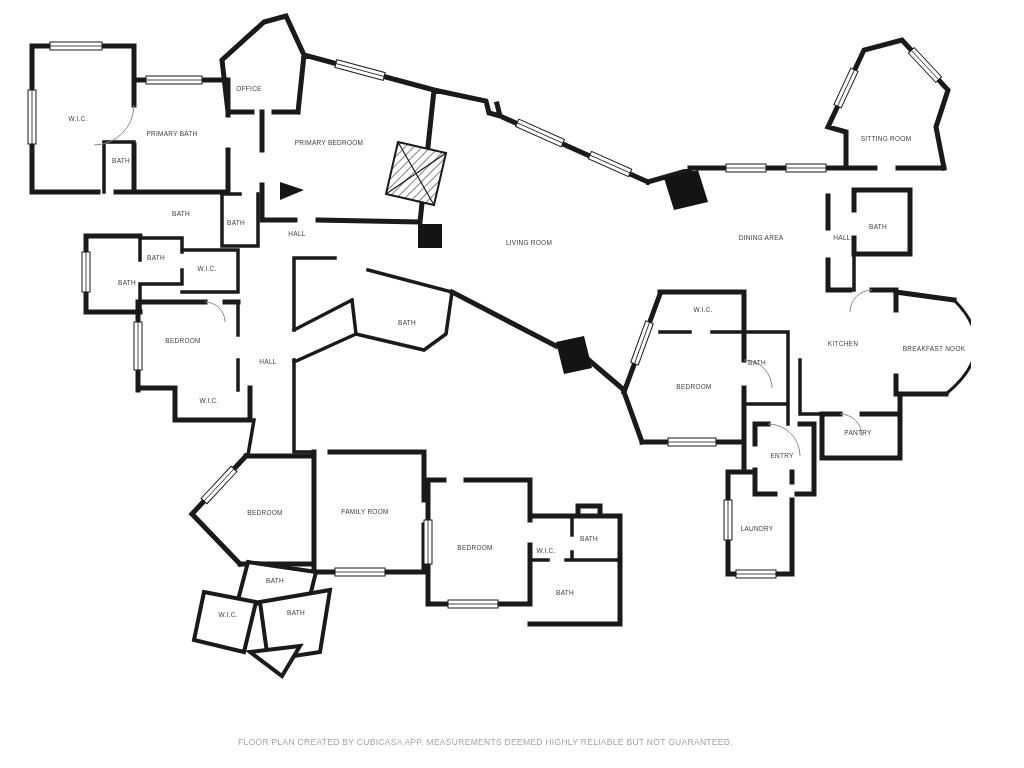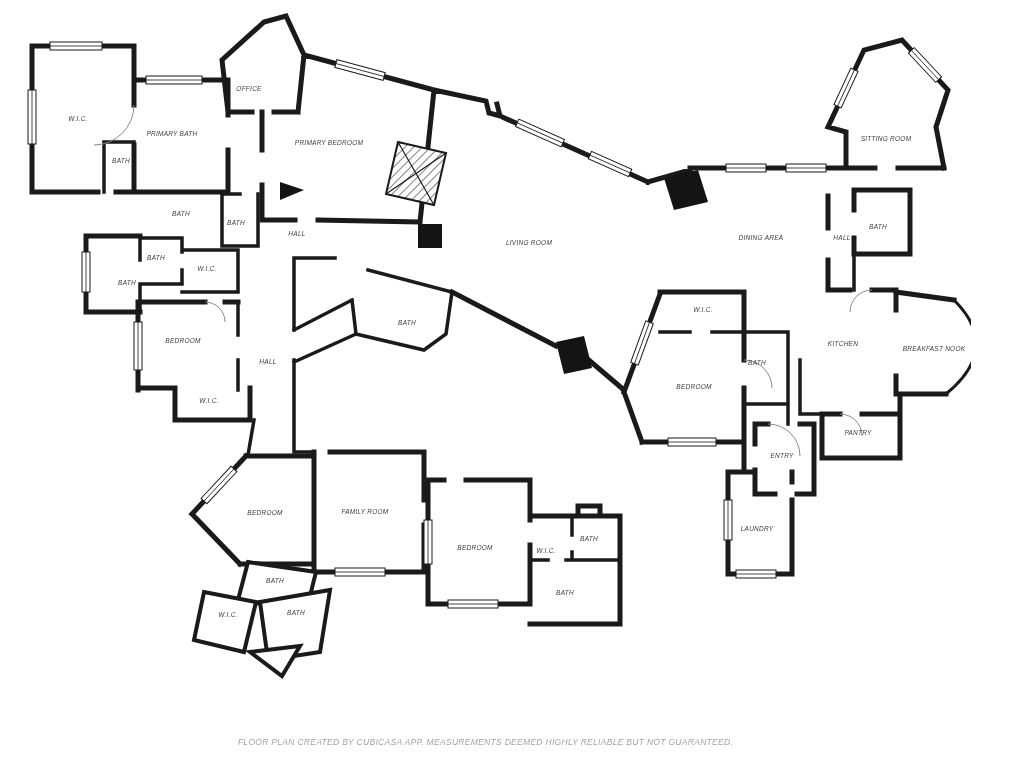--- a/index.html
+++ b/index.html
@@ -1,17 +1,17 @@
 <!DOCTYPE html>
 <html><head>
 <meta charset="utf-8">
 <style>
   html,body{margin:0;padding:0;background:#ffffff;}
   #stage{position:relative;width:971px;height:768px;background:#ffffff;overflow:hidden;
-         font-family:"Liberation Sans",sans-serif;font-style:italic;}
+         font-family:"Liberation Sans",sans-serif;}
   #plan-svg{position:absolute;left:0;top:0;}
   #labels-layer{position:absolute;left:0;top:0;width:1024px;height:768px;pointer-events:none;}
   .room-label{position:absolute;transform:translate(-50%,-50%);
               font-size:6.5px;letter-spacing:.25px;color:#3c3c3c;white-space:nowrap;
               font-family:"Liberation Sans",sans-serif;}
   #footer-disclaimer{position:absolute;left:0;right:0;top:737px;text-align:center;
               font-size:8.5px;letter-spacing:.3px;color:#a3a3a3;
               font-family:"Liberation Sans",sans-serif;}
   .wall-ext{stroke:#1a1a1a;stroke-width:5;fill:none;stroke-linecap:square;}
   .wall-int{stroke:#1a1a1a;stroke-width:3.5;fill:none;stroke-linecap:square;}

